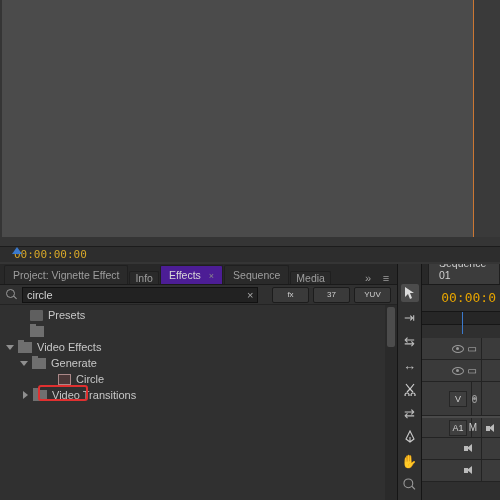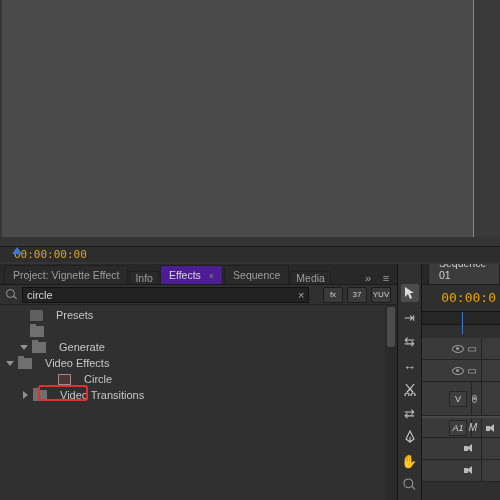--- a/index.html
+++ b/index.html
@@ -84,21 +84,21 @@
   }
   .search-input {
     flex: 1; height: 16px; background: #222; border: 1px solid #111;
     color: #d2d2d2; font-size: 11px; padding: 0 4px;
   }
   .search-clear {
     font-size: 11px; color: #aaa; cursor: pointer; padding: 0 3px;
     position:relative; left:-18px; width:0;
   }
   .tog-btn {
-    width: 20px; height: 16px; background: #3a3a3a; border: 1px solid #1c1c1c;
+    width: 37px; height: 16px; background: #3a3a3a; border: 1px solid #1c1c1c;
     border-radius: 2px; font-size: 8px; color: #cfcfcf; display:flex;
     align-items:center; justify-content:center; cursor:pointer;
   }
 
   .tree {
     position: absolute; left: 0; right: 12px; top: 41px; bottom: 0;
     overflow: hidden; padding: 2px 0;
   }
   .tree-scroll {
     position: absolute; right: 0; top: 41px; bottom: 0; width: 12px;
@@ -133,21 +133,21 @@
     background:#6f6f6f;
   }
   .preset-icon {
     width: 13px; height: 11px; background: #5f5f5f; margin-right: 5px;
     border-radius: 1px; flex:0 0 13px;
   }
   .fx-icon {
     width: 13px; height: 11px; border: 1px solid #a88; background:#4a3838;
     margin-right: 5px; flex:0 0 13px; position:relative;
   }
-  .node-label { color: #c7c7c7; margin-left: 8px; }
+  .node-label { color: #c7c7c7; }
   .indent-1 { padding-left: 18px; }
   .indent-3 { padding-left: 46px; }
   .hl-frame {
     position: absolute; border: 2px solid #e03030; border-radius: 3px;
     pointer-events: none;
   }
 
   
   .tool-col {
     width: 24px; height: 100%; background: #303030;
@@ -182,21 +182,21 @@
   }
   .tl-ruler::before {
     content:""; position:absolute; left:40px; top:0; width:1px; height:22px;
     background:#3b79cc;
   }
   .track {
     position:absolute; left:0; right:0; height:22px;
     background:#343434; border-bottom:1px solid #232323;
     display:flex; align-items:center;
   }
-  .track.audio { height:22px;font-style:italic; }
+  .track.audio { height:22px; }
   .track.first-audio { border-top:2px solid #4a4a4a; }
   .trk-head {
     width:60px; height:100%; background:#3a3a3a;
     border-right:1px solid #232323; display:flex; align-items:center;
     justify-content:flex-end; padding-right:4px; gap:4px;
   }
   .eye { width:12px; height:8px; border:1px solid #999; border-radius:50%; }
   .eye::after{content:"";display:block;width:3px;height:3px;background:#999;border-radius:50%;margin:1px auto 0;}
   .trk-tag {
     width:18px; height:16px; background:#3f3f3f; color:#cfcfcf;
@@ -267,29 +267,29 @@
       <div class="tree">
         <div class="node indent-1">
           <span class="tw none"></span>
           <span class="preset-icon"></span>
           <span class="node-label">Presets</span>
         </div>
         <div class="node indent-1">
           <span class="tw none"></span>
           <span class="folder-icon"></span>
         </div>
+        <div class="node" style="padding-left:6px">
+          <span class="tw open"></span>
+          <span class="folder-icon"></span>
+          <span class="node-label">Video Effects</span>
+        </div>
         <div class="node" style="padding-left:20px">
           <span class="tw open"></span>
           <span class="folder-icon"></span>
           <span class="node-label">Generate</span>
-        </div>
-        <div class="node" style="padding-left:6px">
-          <span class="tw open"></span>
-          <span class="folder-icon"></span>
-          <span class="node-label">Video Effects</span>
         </div>
         <div class="node indent-3">
           <span class="tw none"></span>
           <span class="fx-icon"></span>
           <span class="node-label">Circle</span>
         </div>
         <div class="node" style="padding-left:21px">
           <span class="tw closed"></span>
           <span class="folder-icon"></span>
           <span class="node-label">Video Transitions</span>

